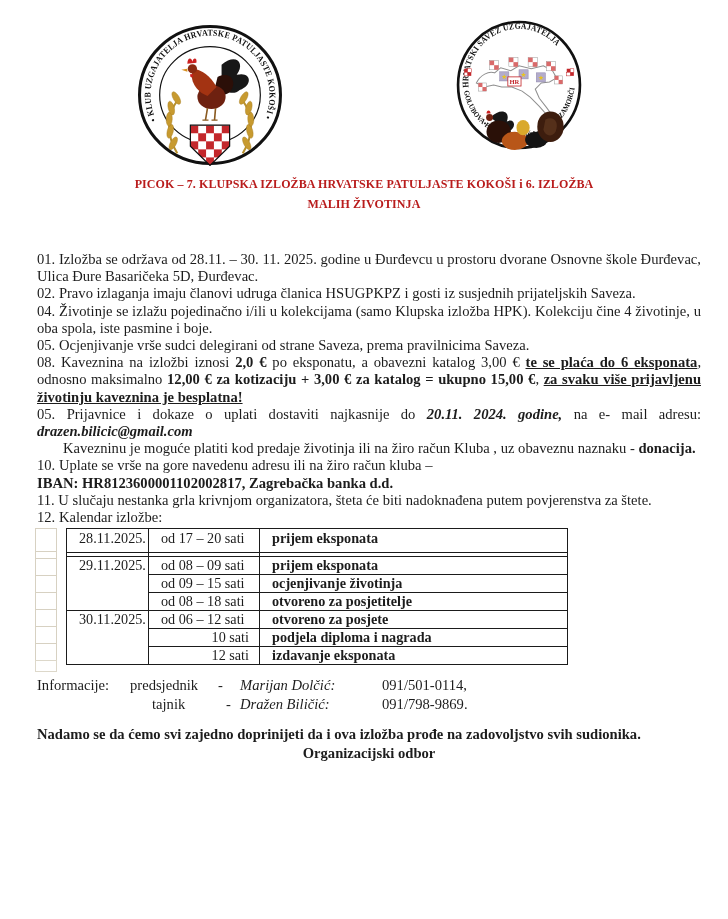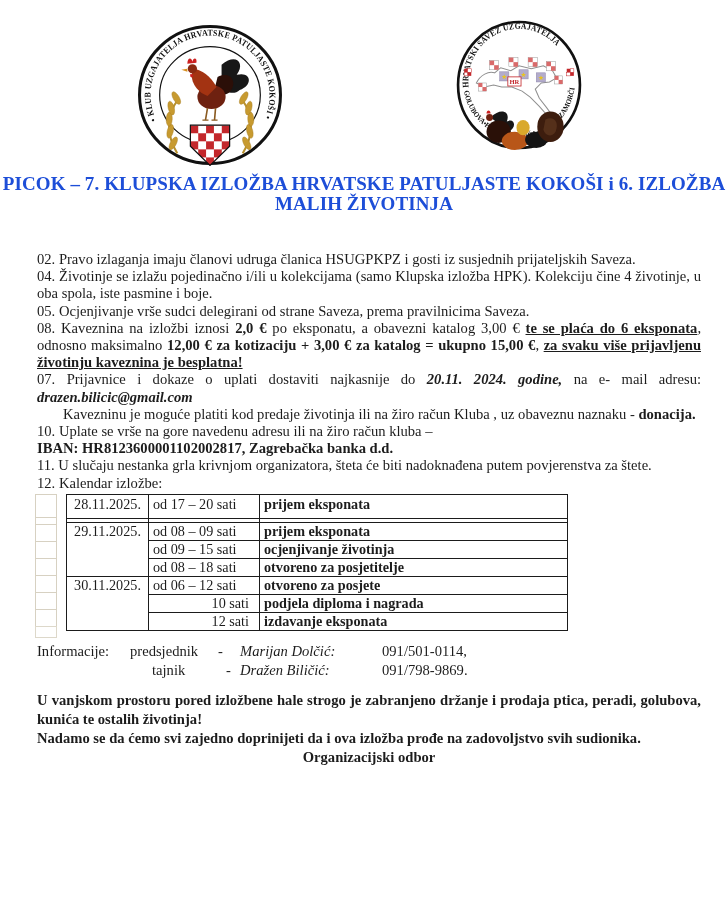--- a/index.html
+++ b/index.html
@@ -2,41 +2,41 @@
 <html><head>
 <meta charset="utf-8">
 <style>
   html,body{margin:0;padding:0;background:#ffffff;}
   .page{position:relative;width:728px;height:919px;background:#fff;overflow:hidden;
         font-family:"Liberation Serif","DejaVu Serif",serif;color:#1c1c1c;}
   .logo{position:absolute;}
   .logo-left{left:137px;top:24px;width:146px;height:142px;}
   .logo-right{left:456px;top:20px;width:126px;height:130px;}
   .head-spacer{height:174px;}
-  .title{ text-align:center;font-weight:bold;font-size:19px;line-height:20px;
-          letter-spacing:.1px;color:#1d4ed8;}
+  .title{ text-align:center;font-weight:bold;font-size:12px;line-height:20px;
+          letter-spacing:.1px;color:#b91c1c;}
   .body{margin:37px 27px 0 37px;font-size:14.6px;line-height:17.2px;text-align:justify;}
   .body p{margin:0;padding:0;}
   .b{font-weight:bold;}
   .bu{font-weight:bold;text-decoration:underline;}
   .bi{font-weight:bold;font-style:italic;}
   .p9line{text-align:justify;text-align-last:justify;}
   .indent{text-indent:26px;}
   
   .calendar{display:flex;margin-left:35px;margin-top:2px;align-items:flex-start;}
   .lightcol{width:22px;flex:0 0 22px;}
   .lightcol .lc{height:16px;border:1px solid #d7d1c2;margin-top:-1px;background:#fff;}
   .lightcol .lc:first-child{margin-top:0;height:22px;}
   .lightcol .lc.small{height:6px;}
   .lightcol .lc.r1{height:22px;}
   .lightcol .lc.last{height:10px;border-color:#ddd8ca;}
   .calgap{width:9px;flex:0 0 9px;}
   table.cal{border-collapse:collapse;table-layout:fixed;width:501px;
             font-size:14.2px;line-height:15px;}
-  table.cal td{border:1.6px solid #1b1b1b;padding:1px 4px;vertical-align:top;overflow:hidden;}
+  table.cal td{border:1.6px solid #1b1b1b;padding:1px 12px;vertical-align:top;overflow:hidden;}
   table.cal col.c-date{width:82px;}
   table.cal col.c-time{width:111px;}
   table.cal col.c-event{width:308px;}
   td.date{text-align:center;}
   td.time{padding-left:7px;}
   td.time.tr{text-align:right;padding-right:10px;}
   td.event{padding-left:32px;font-weight:bold;}
   tr.r1 td{height:20px;padding-top:2px;}
   tr.sp td{height:3px;padding:0;}
   tr.std td{height:13px;margin-top:32px;}
@@ -212,25 +212,26 @@
   </svg>
 
   <div class="head-spacer"></div>
 
   <div class="title">
     <div>PICOK – 7. KLUPSKA IZLOŽBA HRVATSKE PATULJASTE KOKOŠI i 6. IZLOŽBA</div>
     <div>MALIH ŽIVOTINJA</div>
   </div>
 
   <div class="body">
+    <p><span>01. Izložba se održava od 28.11. – 30. 11. 2025. godine u Đurđevcu u prostoru dvorane Osnovne škole Đurđevac, Ulica Đure Basaričeka 5D, Đurđevac.</span></p>
     <p><span>02. Pravo izlaganja imaju članovi udruga članica HSUGPKPZ i gosti iz susjednih prijateljskih Saveza.</span></p>
     <p><span>04. Životinje se izlažu pojedinačno i/ili u kolekcijama (samo Klupska izložba HPK). Kolekciju čine 4 životinje, u oba spola, iste pasmine i boje.</span></p>
     <p><span>05. Ocjenjivanje vrše sudci delegirani od strane Saveza, prema pravilnicima Saveza.</span></p>
     <p><span>08. Kaveznina na  izložbi iznosi </span><span class="b">2,0 €</span><span> po eksponatu, a obavezni katalog 3,00 € </span><span class="bu">te se plaća do 6 eksponata</span><span>, odnosno maksimalno </span><span class="b">12,00 € za kotizaciju + 3,00 € za katalog = ukupno 15,00 €</span><span>, </span><span class="bu">za svaku više prijavljenu životinju kaveznina je besplatna!</span></p>
-    <p class="p9line"><span>07. Prijavnice i dokaze o uplati dostaviti najkasnije do </span><span class="bi">20.11. 2024. godine,</span><span> na e- mail adresu:</span></p>
+    <p class="p9line"><span>05. Prijavnice i dokaze o uplati dostaviti najkasnije do </span><span class="bi">20.11. 2024. godine,</span><span> na e- mail adresu:</span></p>
     <p><span class="bi">drazen.bilicic@gmail.com</span></p>
     <p class="indent"><span>Kavezninu je moguće platiti kod predaje životinja ili na žiro račun Kluba , uz obaveznu naznaku - </span><span class="b">donacija.</span></p>
     <p><span>10. Uplate se vrše na gore navedenu adresu ili na žiro račun kluba –</span></p>
     <p><span class="b">IBAN: HR8123600001102002817, Zagrebačka banka d.d.</span></p>
     <p><span>11. U slučaju nestanka grla krivnjom organizatora, šteta će biti nadoknađena putem povjerenstva za štete.</span></p>
     <p><span>12. Kalendar izložbe:</span></p>
   </div>
 
   <div class="calendar">
     <div class="lightcol">
@@ -303,18 +304,17 @@
     <div class="info-row">
       <span class="info-label"></span>
       <span class="info-role r2">tajnik</span>
       <span class="info-dash r2">-</span>
       <span class="info-name">Dražen Biličić:</span>
       <span class="info-phone">091/798-9869.</span>
     </div>
   </div>
 
   <div class="footer">
-    <p><span>U vanjskom prostoru pored izložbene hale strogo je zabranjeno držanje i prodaja ptica, peradi, golubova, kunića te ostalih životinja!</span></p>
     <p><span>Nadamo se da ćemo svi zajedno doprinijeti da i ova izložba prođe na zadovoljstvo svih sudionika.</span></p>
     <p class="signature"><span>Organizacijski odbor</span></p>
   </div>
 
 </div>
 
 </body></html>

